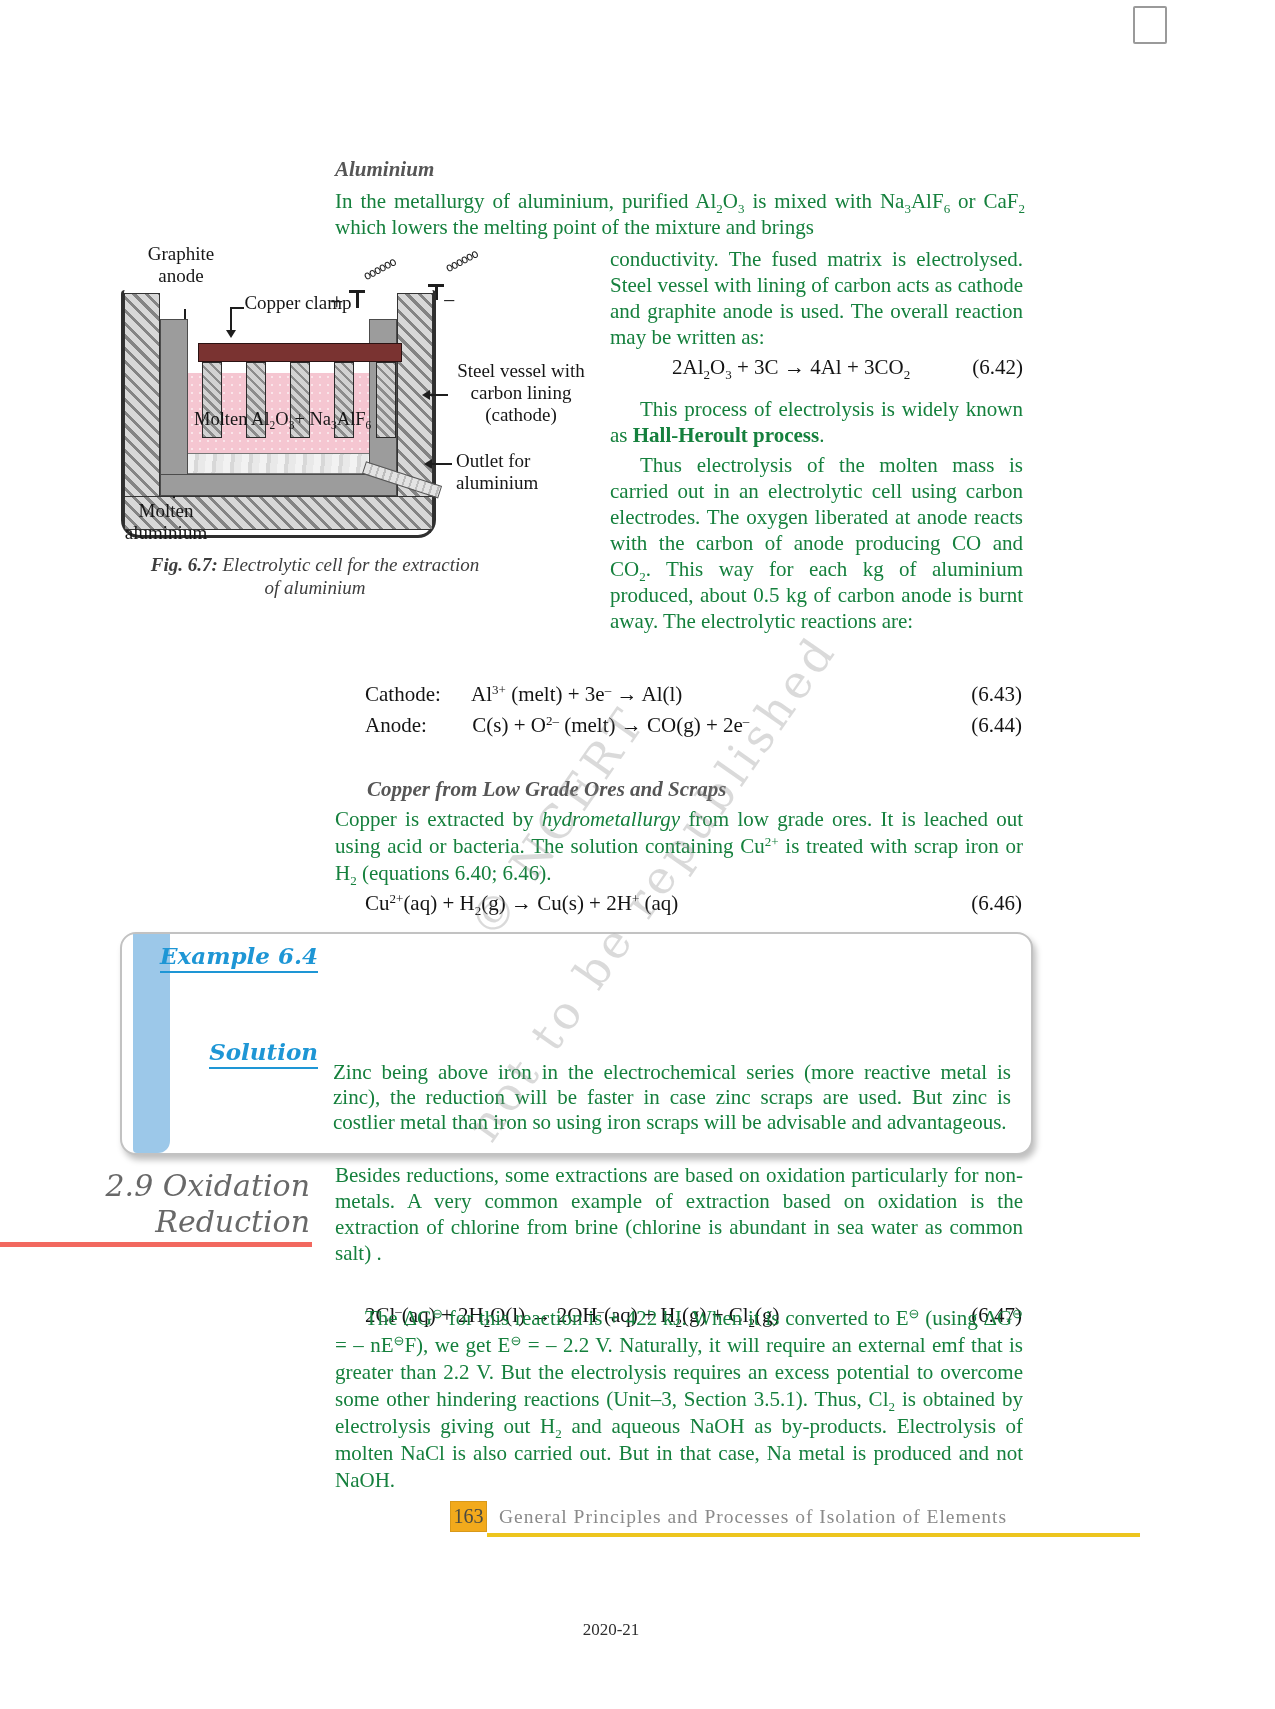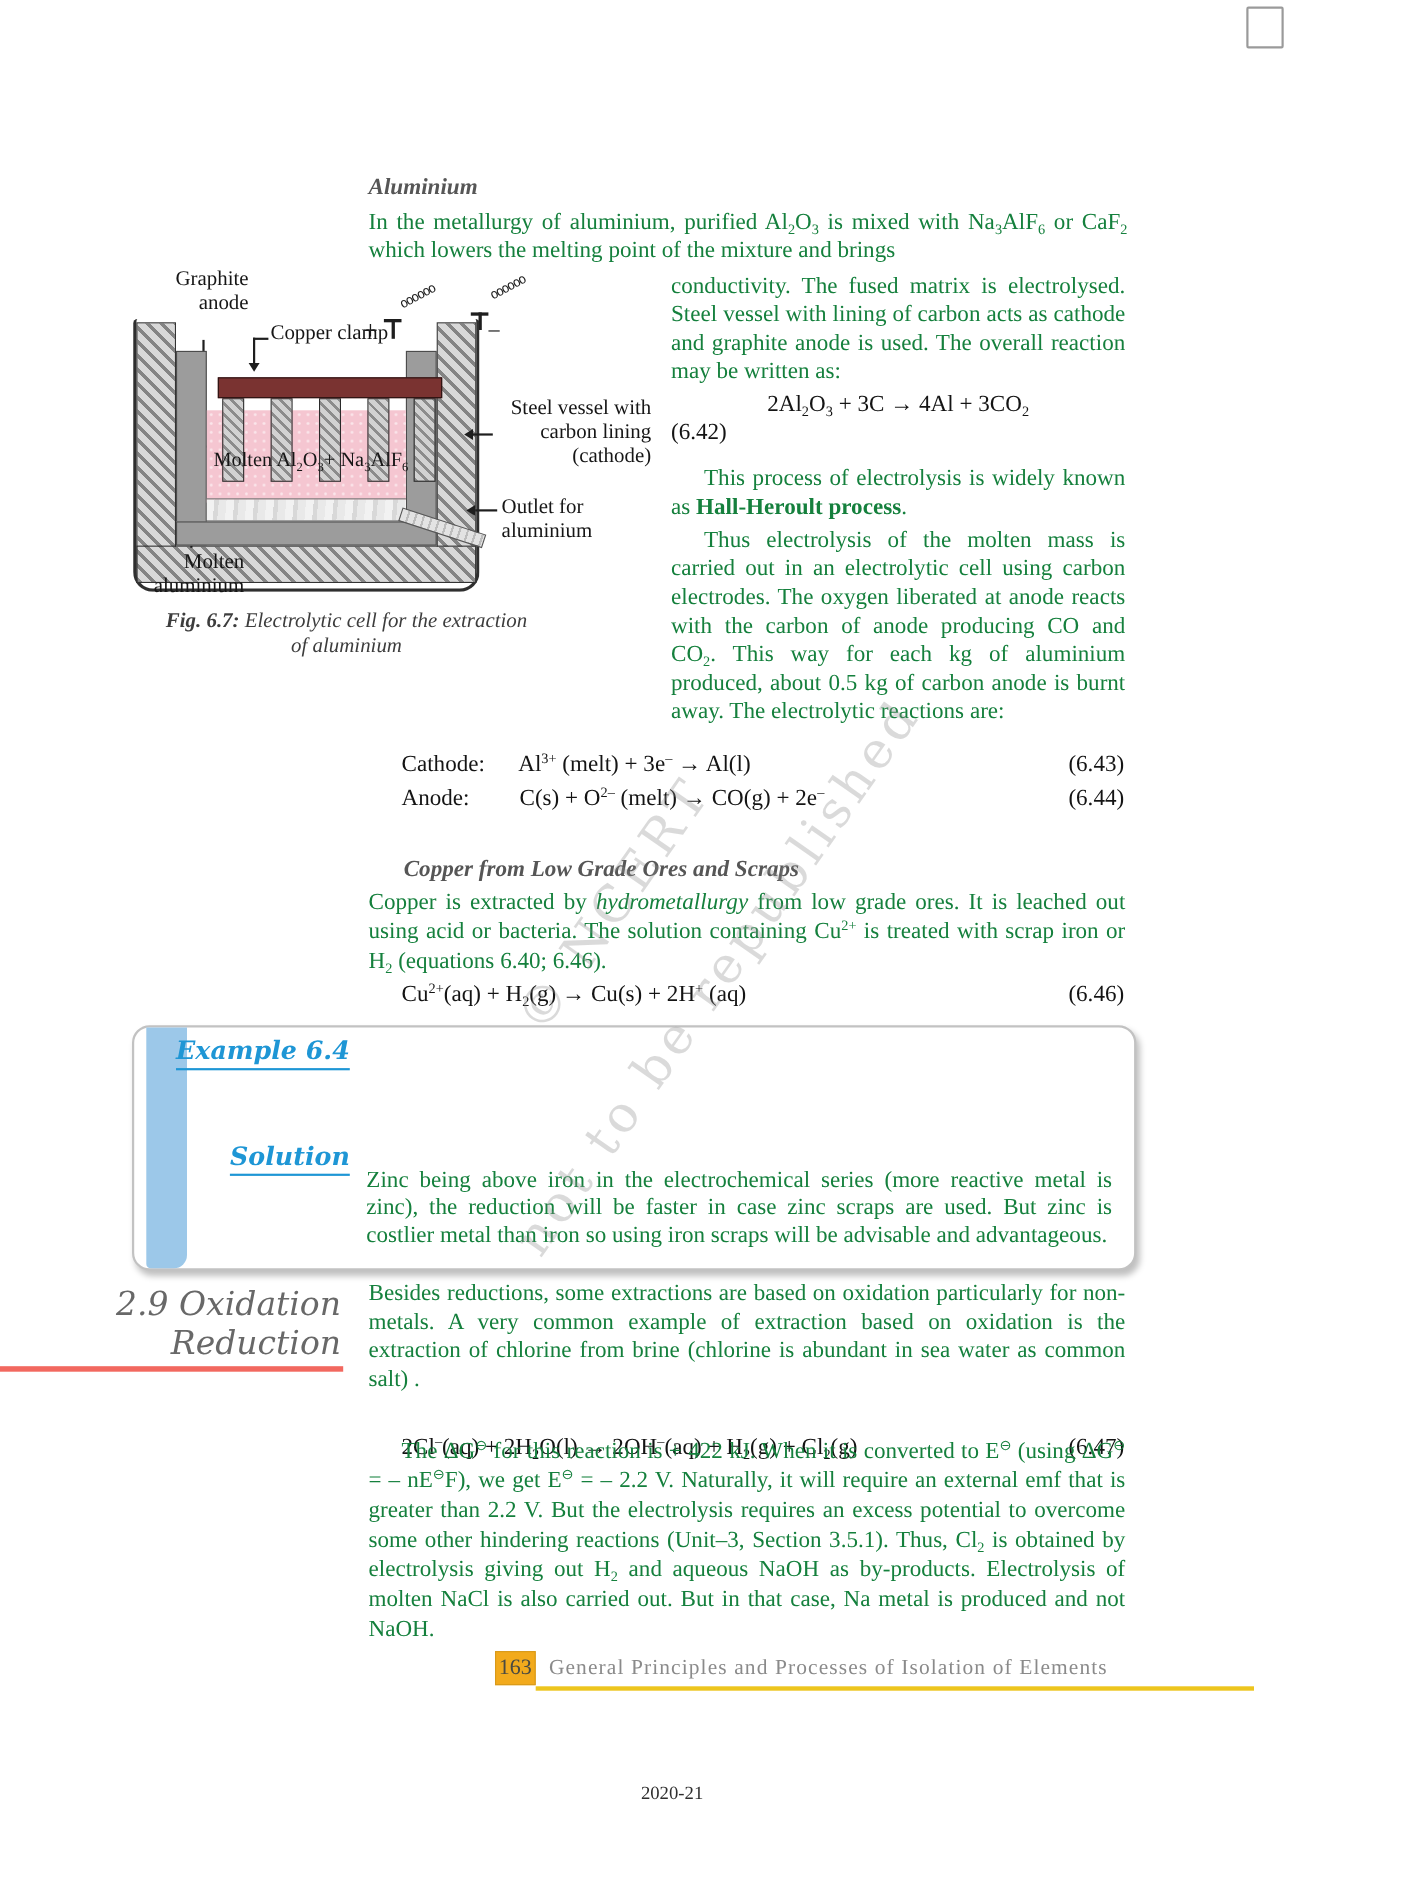--- a/index.html
+++ b/index.html
@@ -8,26 +8,26 @@
   .abs{position:absolute;}
   .body{font-size:21px;line-height:26px;text-align:justify;color:#15803d;margin:0;}
   .indent{text-indent:30px;}
   .subhead{font-size:21px;font-weight:bold;font-style:italic;color:#565656;margin:0;}
   sub{font-size:62%;vertical-align:-0.35em;line-height:0;}
   sup{font-size:62%;vertical-align:0.55em;line-height:0;}
   .eq{font-size:21px;color:#141414;}
   .eq-row{position:relative;height:31px;white-space:nowrap;}
   .eq-label{display:inline-block;width:102px;}
   .eq-num{position:absolute;right:0;top:0;}
-  .eq-flex{display:flex;margin:5px 0;flex-direction:column;}
+  .eq-flex{display:flex;margin:5px 0;}
   .eq-flex .eq-body{flex:1;text-align:center;}
   .script-label{font-family:"DejaVu Serif",serif;font-style:italic;font-weight:bold;
                 font-size:23px;color:#1e96d5;text-align:right;}
   .script-label span{border-bottom:2px solid #1e96d5;padding-bottom:2px;}
-  .fig-label{font-size:19px;line-height:22px;text-align:right;color:#161616;}
+  .fig-label{font-size:19px;line-height:22px;text-align:center;color:#161616;}
   .hatch{background:repeating-linear-gradient(45deg,#848484 0 3px,#d8d8d8 3px 9px);
          border:1.5px solid #333;box-sizing:border-box;}
   .rod{background:repeating-linear-gradient(45deg,#8c8c8c 0 2.5px,#d2d2d2 2.5px 7px);
        border:1.5px solid #2a2a2a;box-sizing:border-box;}
   .lining{background:#9c9c9c;border:1px solid #4c4c4c;box-sizing:border-box;}
   .vline{width:2px;background:#1e1e1e;}
   .hline{height:2px;background:#1e1e1e;}
   .tri-d{width:0;height:0;border-left:5px solid transparent;border-right:5px solid transparent;border-top:8px solid #1e1e1e;}
   .tri-u{width:0;height:0;border-left:5px solid transparent;border-right:5px solid transparent;border-bottom:8px solid #1e1e1e;}
   .tri-l{width:0;height:0;border-top:5px solid transparent;border-bottom:5px solid transparent;border-right:8px solid #1e1e1e;}

